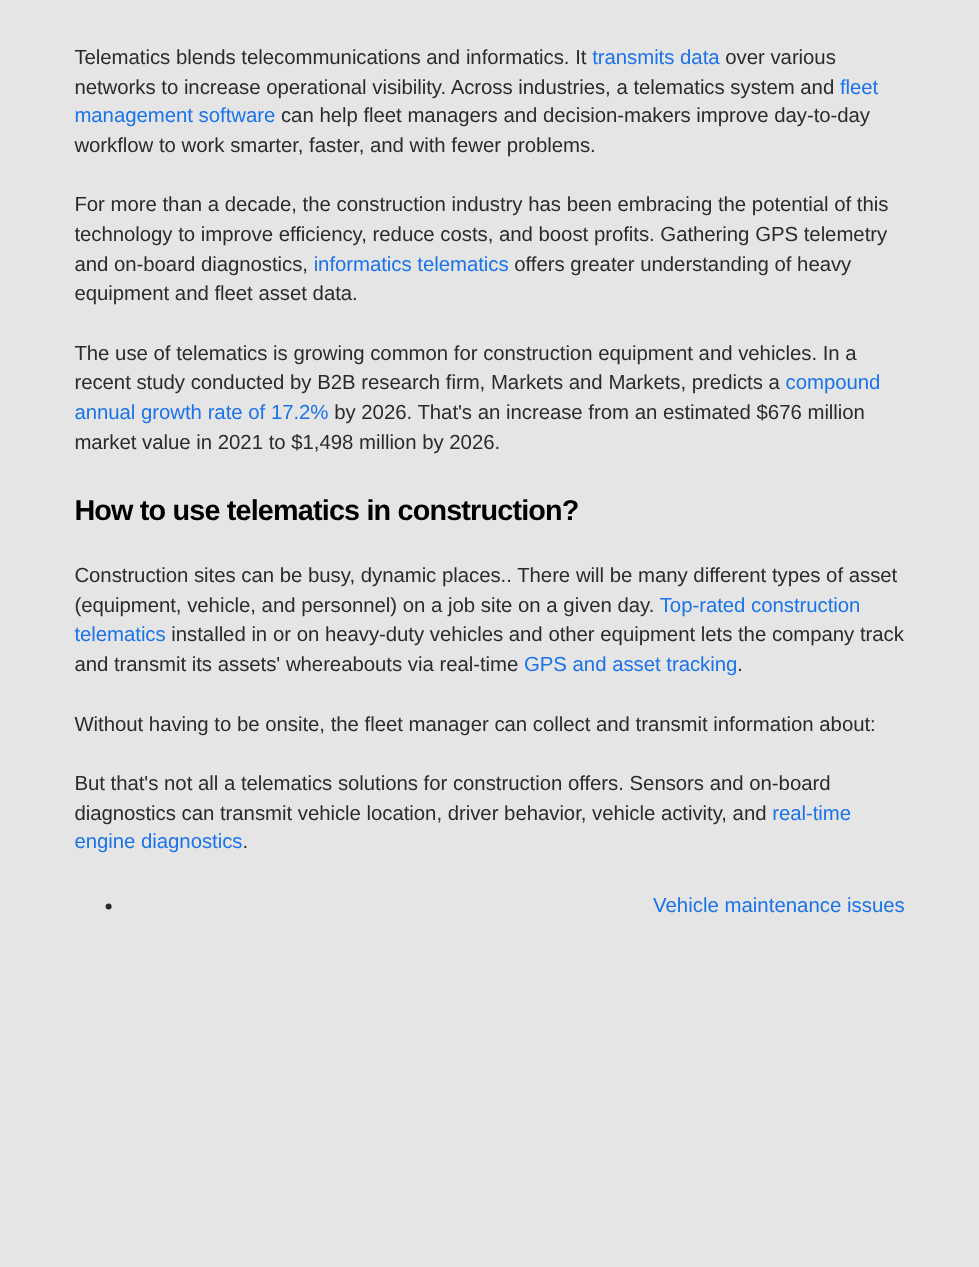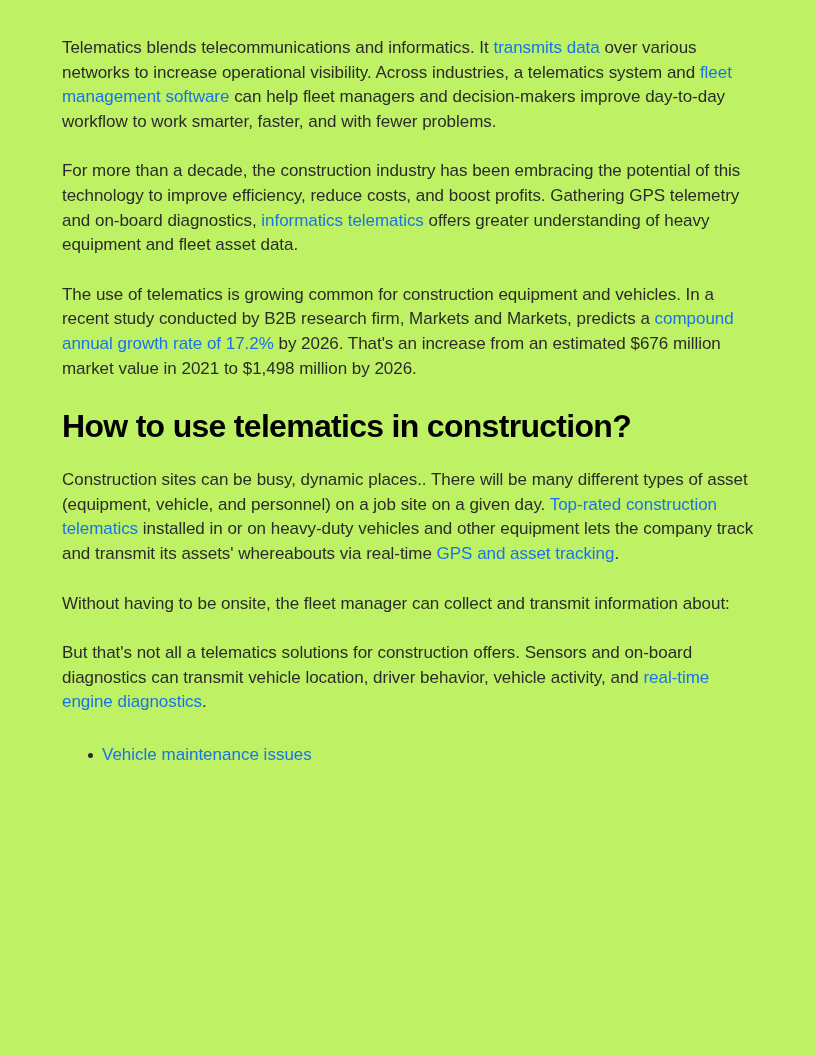--- a/index.html
+++ b/index.html
@@ -11,21 +11,21 @@
     width: 816px;
     height: 1056px;
     font-family: "Liberation Sans", sans-serif;
     -webkit-font-smoothing: antialiased;
     overflow: hidden;
   }
   .page {
     position: relative;
     width: 816px;
     height: 1056px;
-    background: #bef264;
+    background: #e5e5e5;
     box-sizing: border-box;
   }
   .content {
     position: absolute;
     left: 62px;
     top: 36px;
     width: 692px;
   }
   p.para {
     margin: 0 0 25px 0;
@@ -35,30 +35,31 @@
     letter-spacing: -0.05px;
     word-spacing: 0.1px;
   }
   a.link {
     color: #1a73e8;
     text-decoration: none;
     cursor: pointer;
   }
   h2.section-heading {
     margin: 18px 0 22px 0;
-    font-size: 32px;
+    font-size: 24px;
     line-height: 40px;
     font-weight: 700;
     color: #000000;
     letter-spacing: -0.7px;
   }
   ul.bullet-list {
     margin: 28px 0 0 0;
     padding: 0;
     list-style: none;
+    text-align: right;
   }
   ul.bullet-list li {
     position: relative;
     margin: 0 0 54px 0;
     padding-left: 40px;
     font-size: 17px;
     line-height: 24.6px;
     color: #2b2b2b;
   }
   ul.bullet-list li .bullet-dot {

